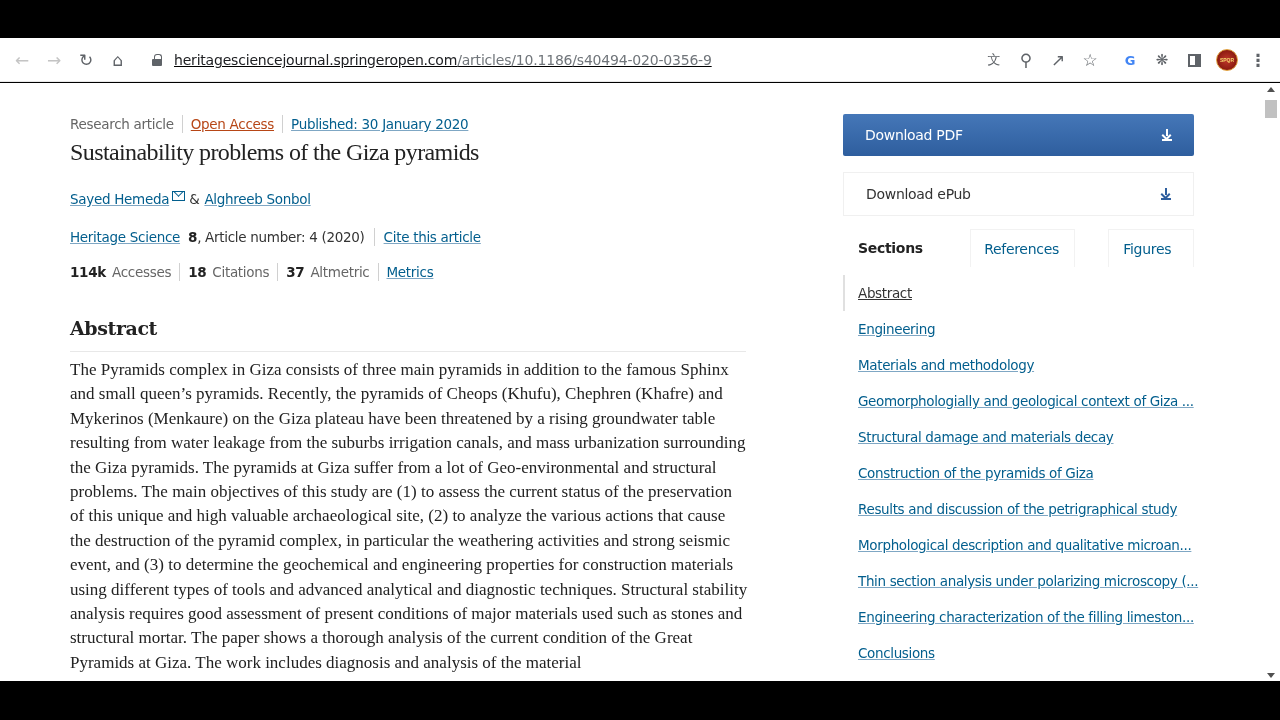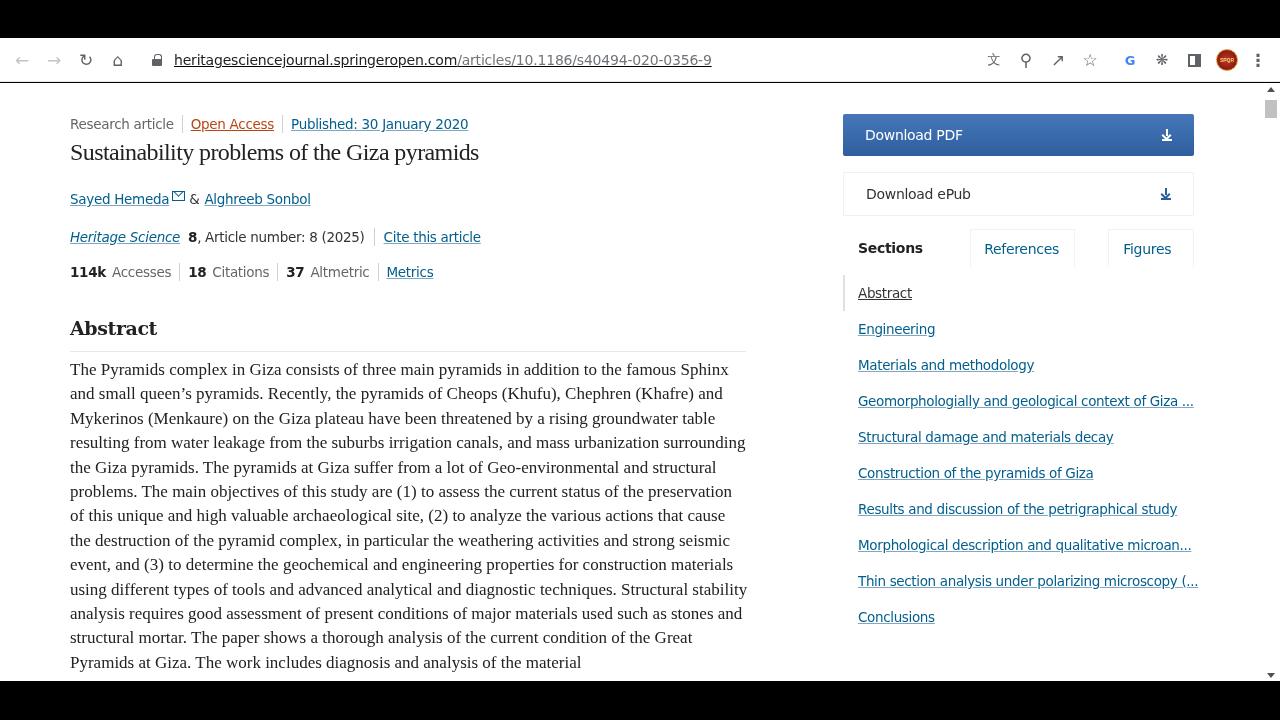--- a/index.html
+++ b/index.html
@@ -36,21 +36,21 @@
   .link { color: #025e8d; text-decoration: underline; text-decoration-color: #7fa7c4; }
 
   .title { position: absolute; left: 70px; top: 56px; font-family: Liberation Serif, serif; font-size: 24px; color: #222; letter-spacing: -0.6px; font-weight: normal; }
 
   .authors { position: absolute; left: 70px; top: 108px; display: flex; align-items: center; font-family: "DejaVu Sans", sans-serif; font-size: 13.5px; letter-spacing: -0.3px; color: #333; }
   .mail-icon { width: 13px; height: 10px; border: 1.2px solid #025e8d; margin: 0 4px 6px 3px; position: relative; overflow: hidden; }
   .mail-icon::after { content: ""; position: absolute; left: 1px; top: -6px; width: 8px; height: 8px; border-right: 1.2px solid #025e8d; border-bottom: 1.2px solid #025e8d; transform: rotate(45deg); }
   .amp { margin-right: 5px; }
 
   .journal-line { position: absolute; left: 70px; top: 145px; display: flex; align-items: center; font-family: "DejaVu Sans", sans-serif; font-size: 13.5px; letter-spacing: -0.3px; color: #333; }
-  .journal-line .italic { font-style: italic; }
+  .journal-line .italic { }
   .journal-line .sep { width: 1px; height: 18px; background: #d0d0d0; margin: 0 9px; }
   .bold { font-weight: bold; color: #222; }
 
   .metrics-line { position: absolute; left: 70px; top: 180px; display: flex; align-items: center; font-family: "DejaVu Sans", sans-serif; font-size: 13.5px; letter-spacing: -0.3px; }
   .metrics-line .sep { width: 1px; height: 18px; background: #d0d0d0; margin: 0 8px; }
   .metrics-line .label { color: #666; margin-left: 6px; }
 
   .abstract-h { position: absolute; left: 70px; top: 234px; font-family: "DejaVu Serif", serif; font-size: 19px; color: #222; letter-spacing: -0.4px; }
   .abstract-rule { position: absolute; left: 70px; top: 268px; width: 676px; height: 1px; background: #e8e8e8; }
   .abstract-body { position: absolute; left: 70px; top: 275px; width: 680px; font-family: "Liberation Serif", serif; font-size: 17px; line-height: 24.4px; color: #222; }
@@ -122,21 +122,21 @@
   <div class="authors">
     <a class="link">Sayed Hemeda</a>
     <span class="mail-icon"></span>
     <span class="amp">&amp;</span>
     <a class="link">Alghreeb Sonbol</a>
   </div>
 
   <div class="journal-line">
     <a class="link italic">Heritage Science</a>
     <span style="margin-left:8px" class="bold">8</span>
-    <span>, Article number: 8 (2025)</span>
+    <span>, Article number: 4 (2020)</span>
     <span class="sep"></span>
     <a class="link">Cite this article</a>
   </div>
 
   <div class="metrics-line">
     <span class="bold">114k</span>
     <span class="label">Accesses</span>
     <span class="sep"></span>
     <span class="bold">18</span>
     <span class="label">Citations</span>
@@ -192,20 +192,23 @@
     <div class="sec-item">
         <a>Results and discussion of the petrigraphical study</a>
       </div>
     <div class="sec-item">
         <a>Morphological description and qualitative microan...</a>
       </div>
     <div class="sec-item">
         <a>Thin section analysis under polarizing microscopy (...</a>
       </div>
     <div class="sec-item">
+        <a>Engineering characterization of the filling limeston...</a>
+      </div>
+    <div class="sec-item">
         <a>Conclusions</a>
       </div>
   </div>
 </div>
 
 <div class="scrollbar">
   <div class="scroll-up"></div>
   <div class="scroll-thumb"></div>
   <div class="scroll-down"></div>
 </div>

